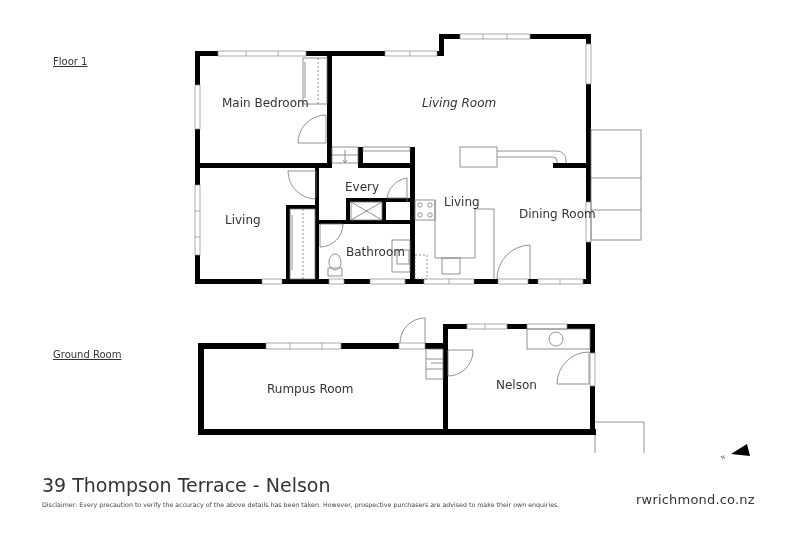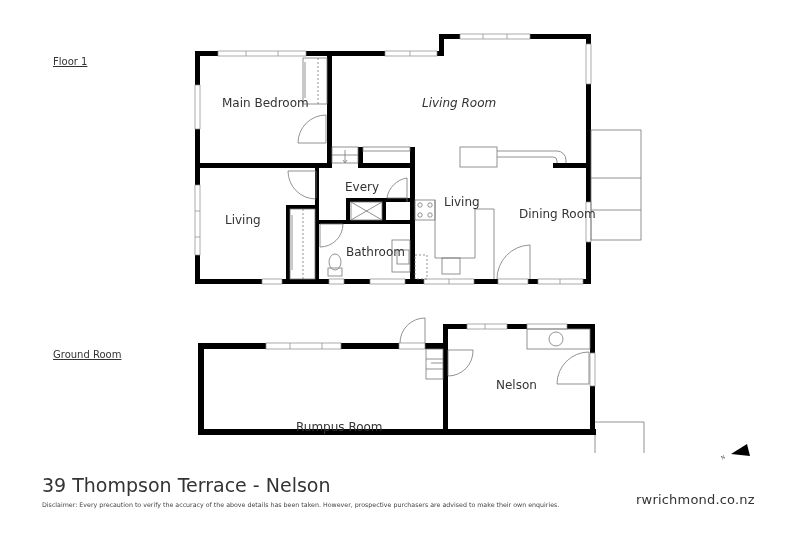--- a/index.html
+++ b/index.html
@@ -211,18 +211,18 @@
 <div class="floor-label" style="left:53px;top:349px;">Ground Room</div>
 
 <div class="label" style="left:222px;top:96px;">Main Bedroom</div>
 <div class="label" style="left:422px;top:96px;font-style:italic;">Living Room</div>
 <div class="label" style="left:345px;top:180px;">Every</div>
 <div class="label" style="left:444px;top:195px;">Living</div>
 <div class="label" style="left:519px;top:207px;">Dining Room</div>
 <div class="label" style="left:225px;top:213px;">Living</div>
 <div class="label" style="left:346px;top:245px;">Bathroom</div>
 
-<div class="label" style="left:296px;top:382px;margin-top:38px;">Rumpus Room</div>
+<div class="label" style="left:267px;top:382px;">Rumpus Room</div>
 <div class="label" style="left:496px;top:378px;">Nelson</div>
 
 <div class="address">39 Thompson Terrace - Nelson</div>
 <div class="disclaimer">Disclaimer: Every precaution to verify the accuracy of the above details has been taken. However, prospective purchasers are advised to make their own enquiries.</div>
 <div class="brand">rwrichmond.co.nz</div>
 
 </body></html>

